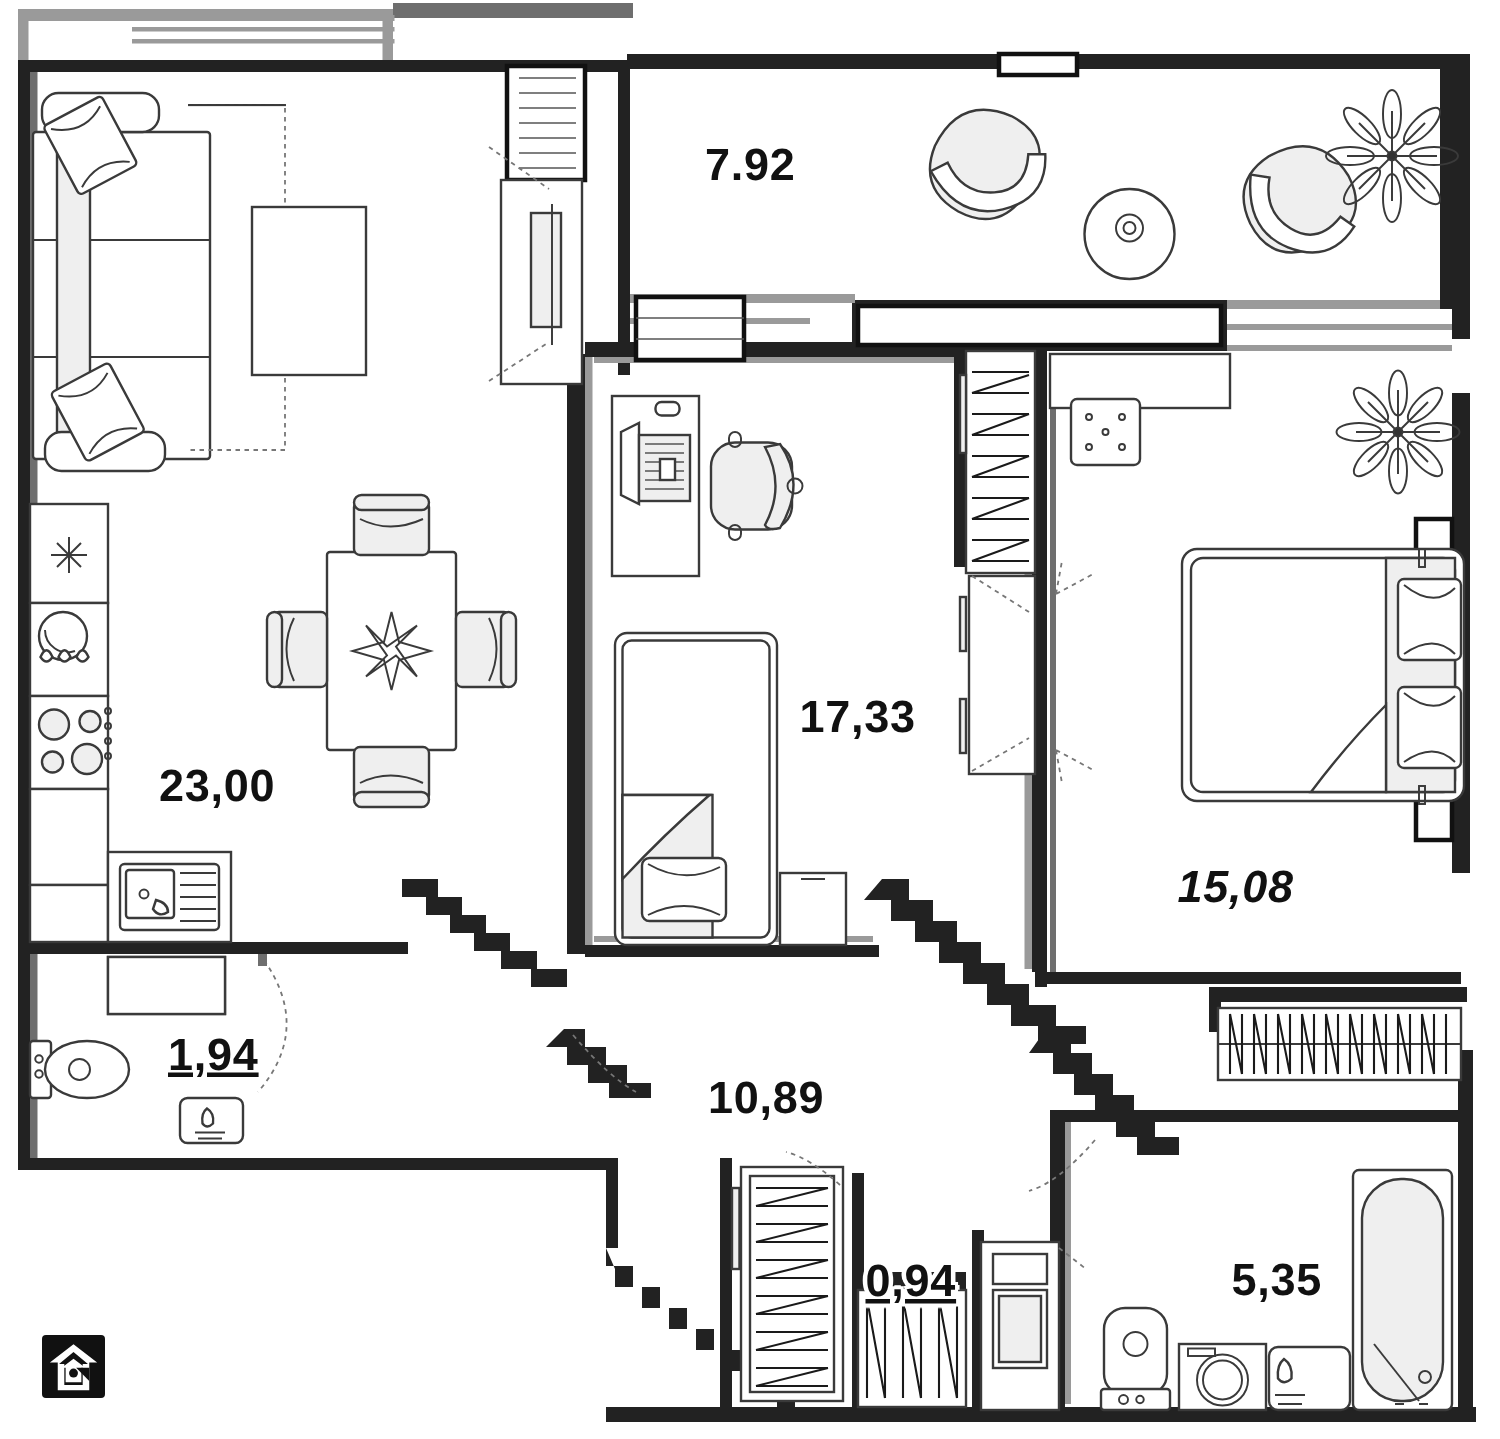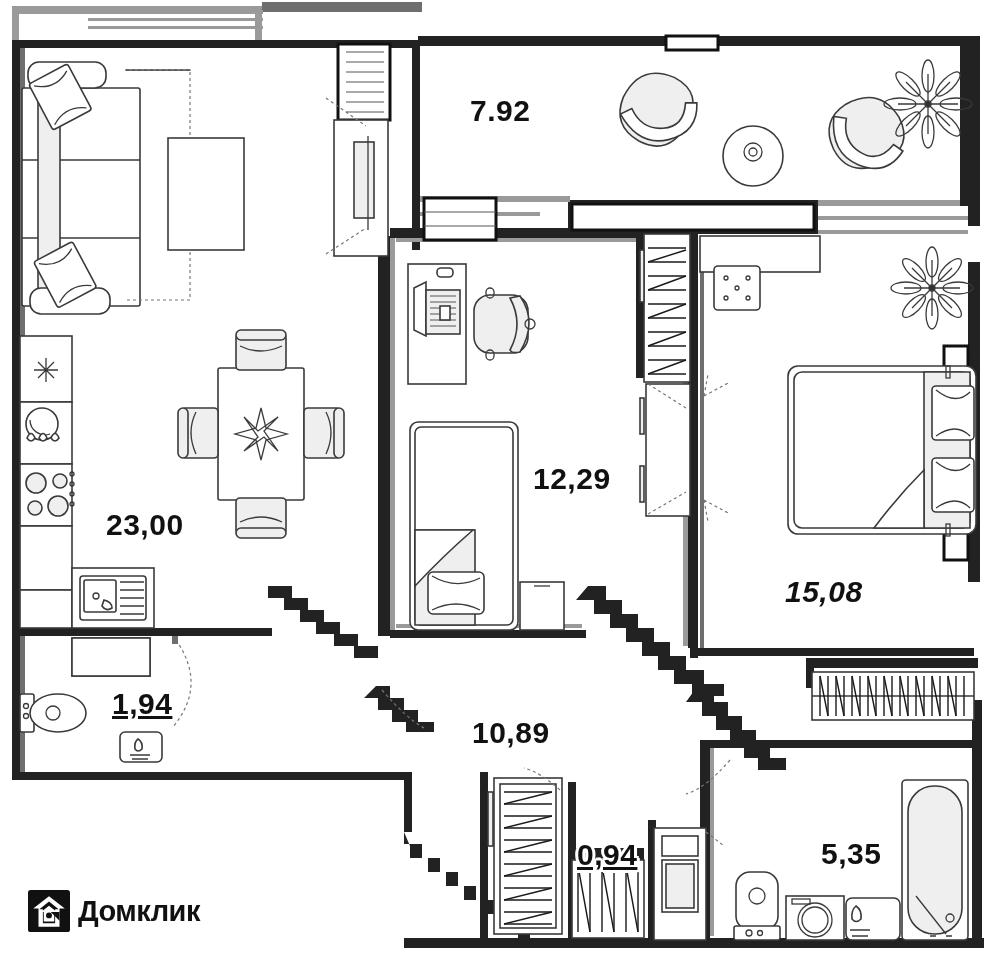--- a/index.html
+++ b/index.html
@@ -461,34 +461,33 @@
         <path class="fl" d="M916 896 L946 934"></path>
         <circle class="fl" cx="950" cy="918" r="4"></circle>
         <path class="fl" d="M930 936 h6 M946 936 h6"></path>
       </g>
     </g>
 
   </svg>
 
   <div class="area-label" style="left:470px;top:94px;">7.92</div>
   <div class="area-label" style="left:106px;top:508px;text-align:right;">23,00</div>
-  <div class="area-label" style="left:533px;top:462px;">12,29</div>
+  <div class="area-label" style="left:533px;top:462px;">17,33</div>
   <div class="area-label" style="left:785px;top:575px;font-style:italic;">15,08</div>
   <div class="area-label" style="left:112px;top:687px;text-decoration:underline;">1,94</div>
   <div class="area-label" style="left:472px;top:716px;">10,89</div>
   <div class="area-label" style="left:577px;top:838px;text-decoration:underline;">0,94</div>
   <div class="area-label" style="left:821px;top:837px;text-align:right;">5,35</div>
 
   <div id="brand-logo">
     <span class="mark">
       <svg viewBox="0 0 48 48" width="42" height="42" xmlns="http://www.w3.org/2000/svg">
         <rect x="0" y="0" width="48" height="48" rx="3" fill="#111"></rect>
         <path d="M24 7 L42 21 L36 21 L36 42 L12 42 L12 21 L6 21 Z" fill="#fff"></path>
         <path d="M24 13 L35 22 L31 22 L31 38 L17 38 L17 22 L13 22 Z" fill="#111"></path>
         <path d="M24 18 L33 25 L30 25 L30 36 L18 36 L18 25 L15 25 Z" fill="#fff"></path>
         <path d="M26 25 L36 25 L36 35 Z" fill="#111"></path>
         <circle cx="24" cy="29" r="3.4" fill="#111"></circle>
       </svg>
     </span>
-    <span class="brand-text">Домклик</span>
   </div>
 
 </div>
 
 </body></html>

